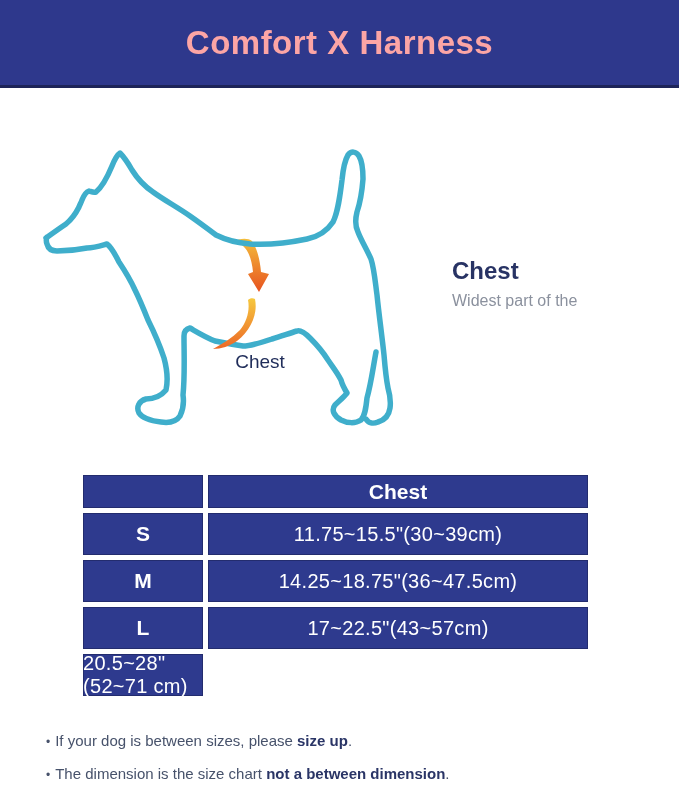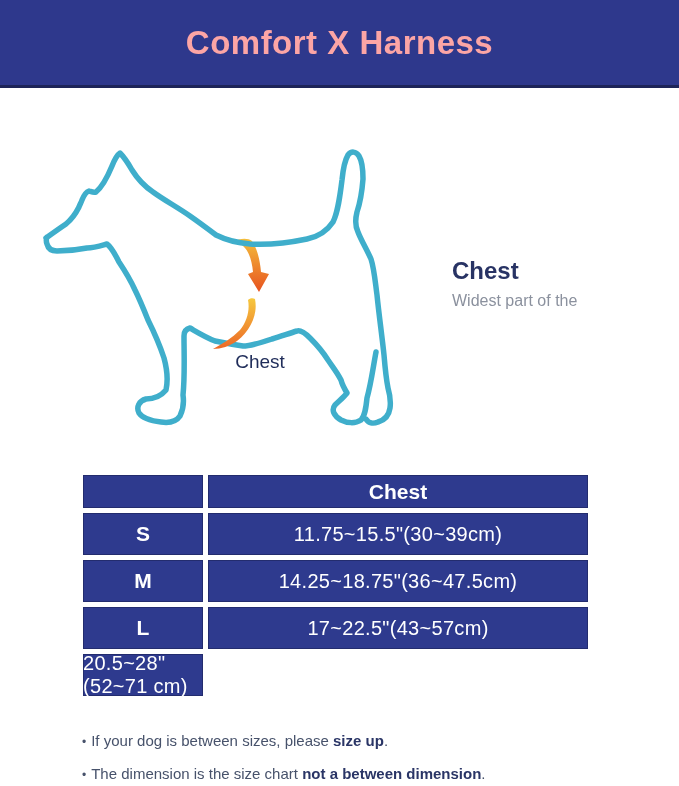--- a/index.html
+++ b/index.html
@@ -44,21 +44,21 @@
     background:#2e3a8e;
     box-shadow:inset 0 0 0 1px #232c6e;
     display:flex;align-items:center;justify-content:center;
     color:#ffffff;
   }
   .cell.col-header{font-size:21px;font-weight:700;}
   .cell.size-label{font-size:21px;font-weight:700;}
   .cell.value{font-size:20px;font-weight:400;letter-spacing:.3px;}
   
   .notes{position:absolute;left:46px;top:733px;width:600px;}
-  .note{font-size:15px;line-height:15px;color:#47526b;margin-bottom:16px;margin-left:36px;}
+  .note{font-size:15px;line-height:15px;color:#47526b;margin-bottom:16px;}
   .note .bullet{font-size:12px;margin-right:5px;color:#47526b;}
   .note b{color:#2a3566;font-weight:700;}
 </style>
 </head>
 <body>
 
 <div class="page">
 
   <header class="banner">
     <h1>Comfort X Harness</h1>

